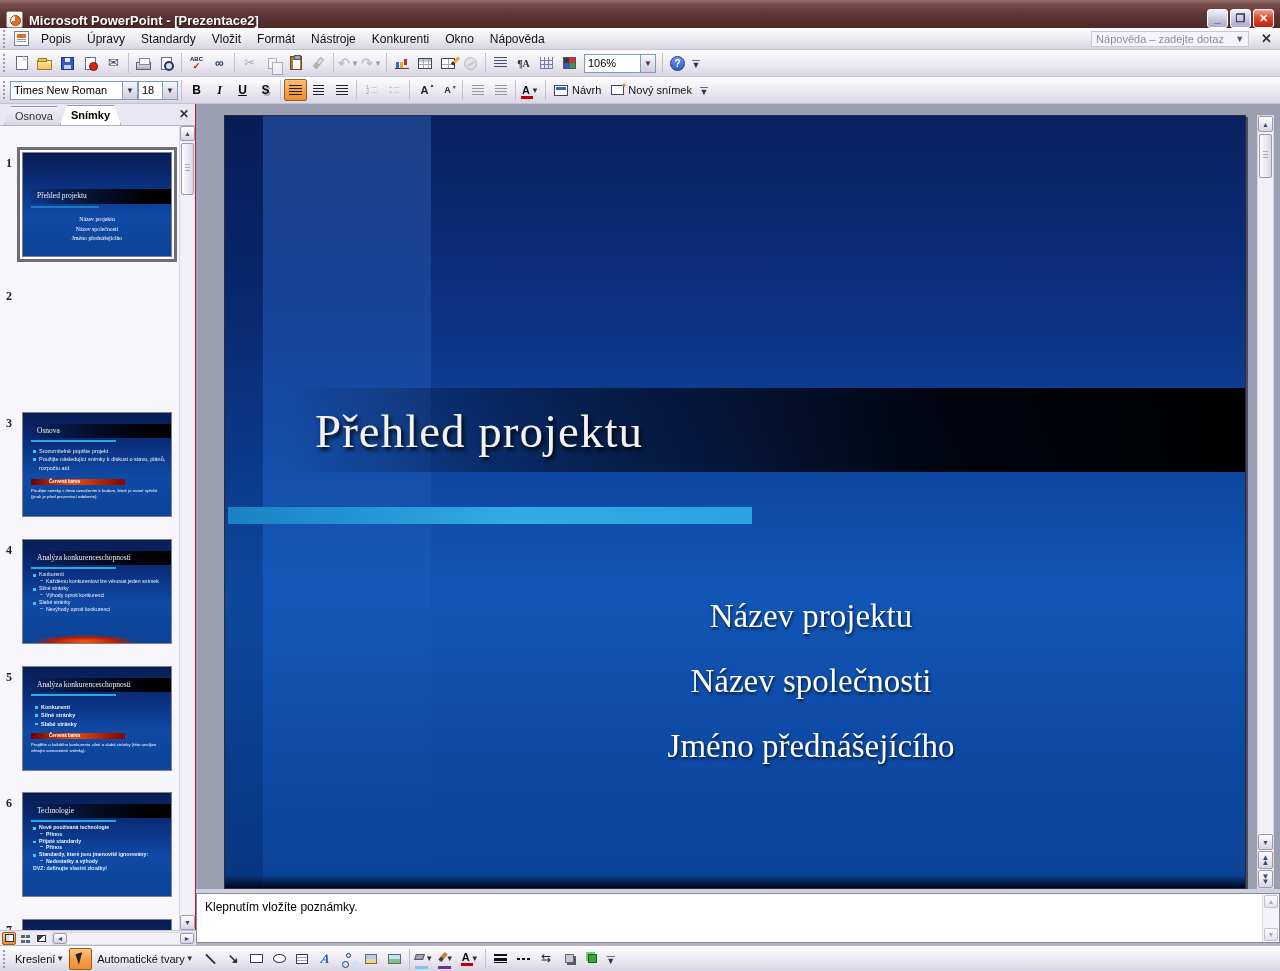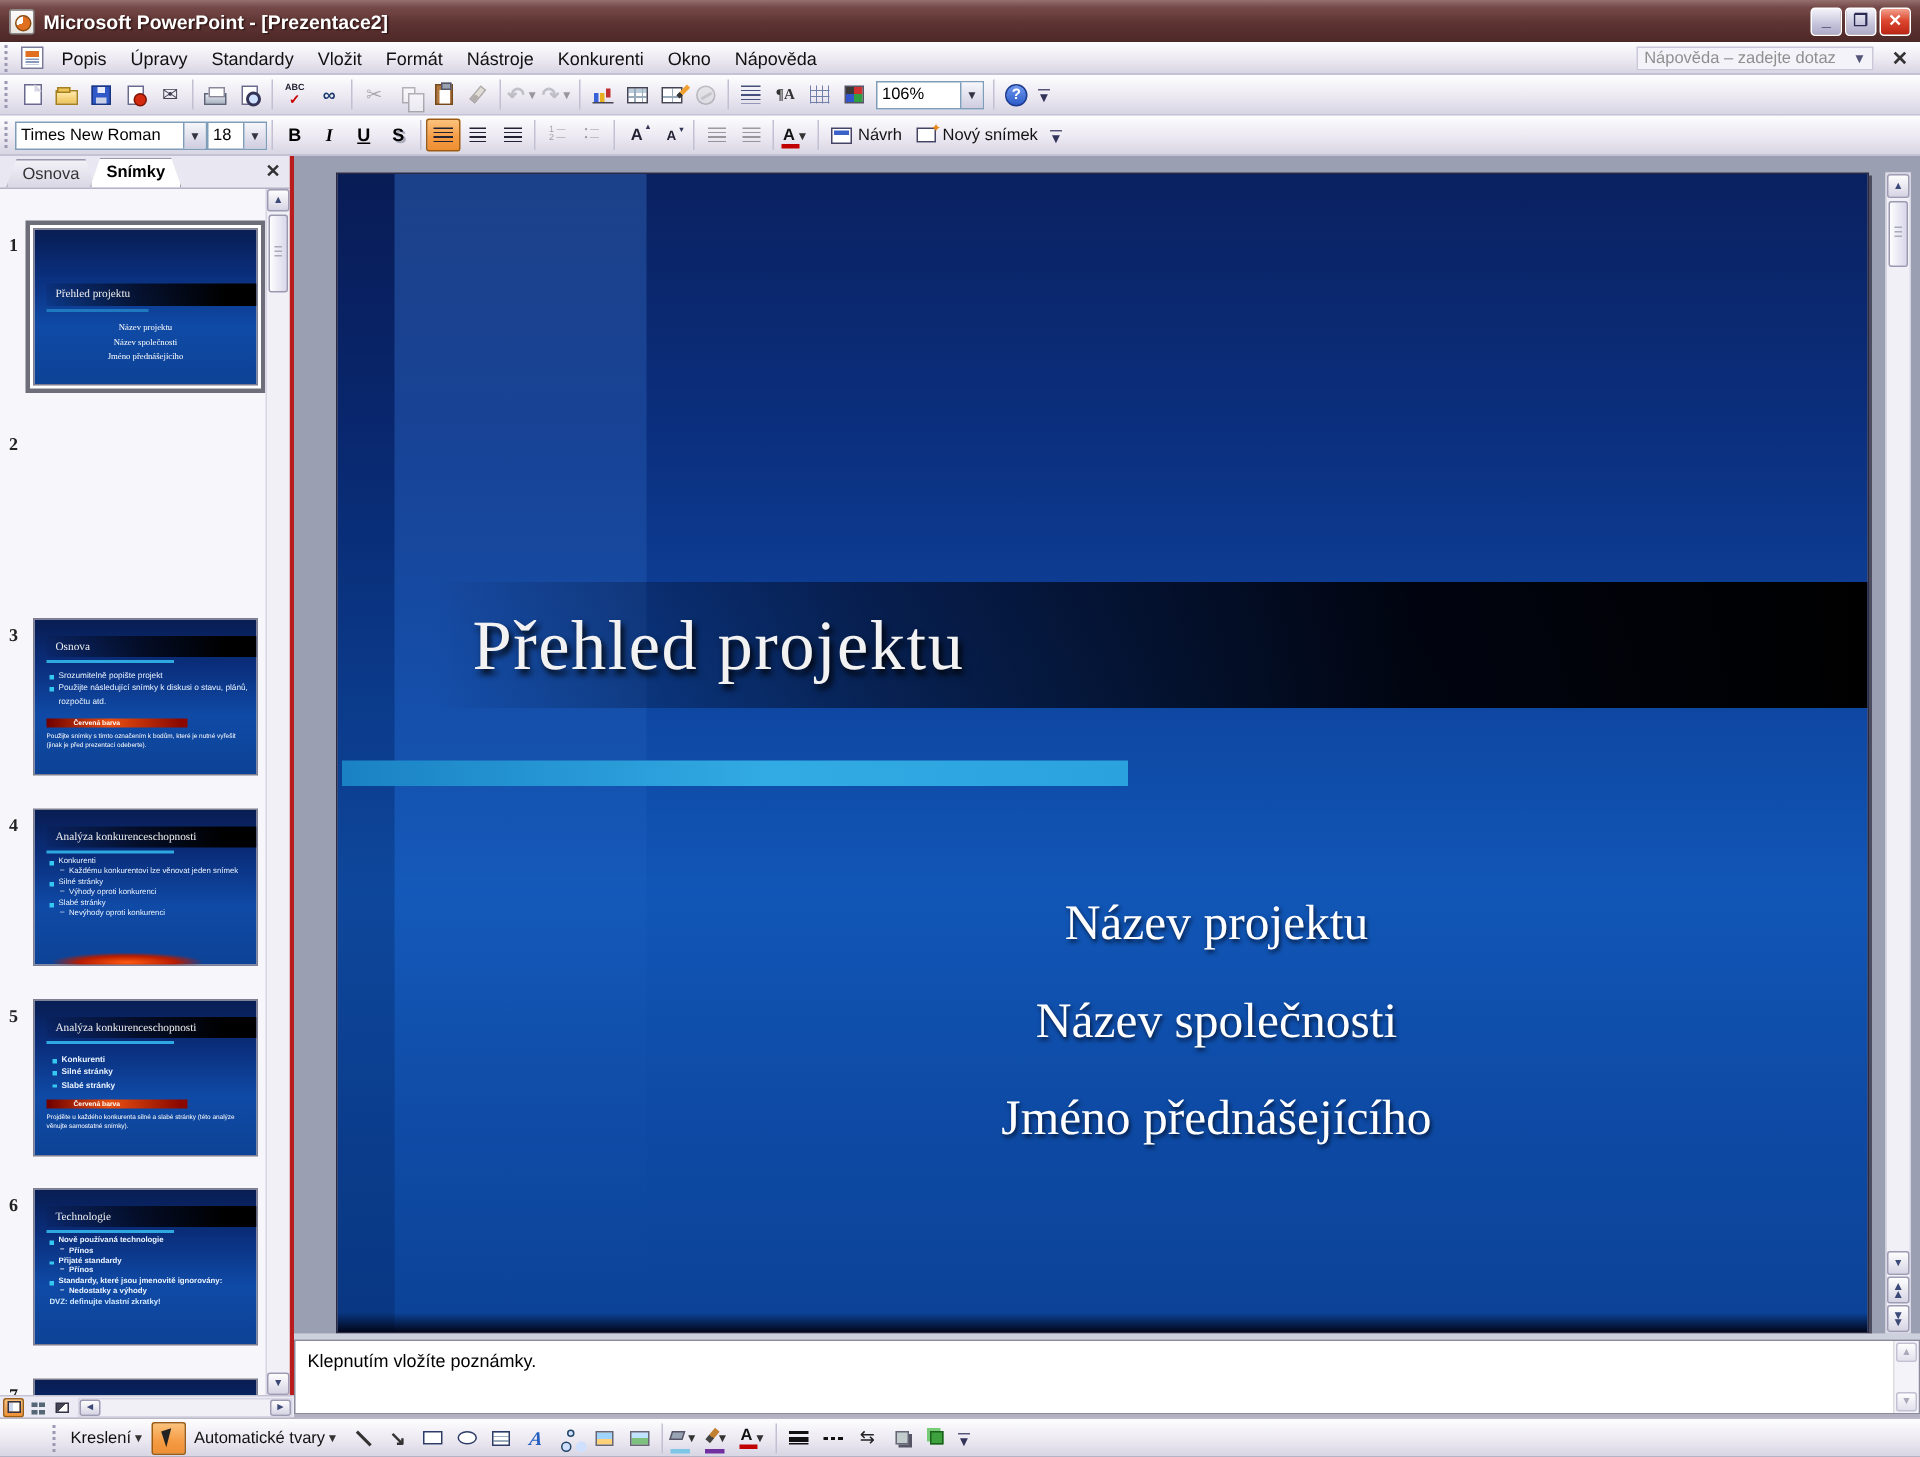--- a/index.html
+++ b/index.html
@@ -5,21 +5,21 @@
   * { box-sizing: border-box; }
   html,body { margin:0; padding:0; }
   body {
     width:1280px; height:971px; position:relative; overflow:hidden;
     font-family:"Liberation Sans", sans-serif; background:#b2b0c2;
     -webkit-font-smoothing:antialiased;
   }
   
   .titlebar{position:absolute;left:0;top:0;width:1280px;height:28px;
     background:linear-gradient(180deg,#96706e 0%,#744947 18%,#5e3433 55%,#4c2827 100%);
-    display:flex;align-items:center;padding:0 6px;color:#fff;}
+    display:flex;align-items:flex-end;padding:0 6px;color:#fff;}
   .app-icon{width:17px;height:17px;background:linear-gradient(180deg,#fdfdfd,#e8e4de);
     border:1px solid #8a8a8a;border-radius:2px;position:relative;margin-right:6px;}
   .app-icon::before{content:"";position:absolute;left:3px;top:3px;width:9px;height:9px;
     border-radius:50%;background:conic-gradient(#e07020 0 70%,#fff 70% 100%);border:1px solid #8a4a10;}
   .title-text{font-weight:bold;font-size:13px;text-shadow:1px 1px 1px #2a1212;flex:1;}
   .winbtn{width:21px;height:19px;margin-left:2px;border-radius:3px;border:1px solid #fff;
     background:linear-gradient(180deg,#f4f3fa,#c5c3da 60%,#aeabc8);
     color:#2a2a55;font-size:11px;line-height:17px;text-align:center;font-weight:bold;}
   .winbtn.close{background:linear-gradient(180deg,#f2a08c,#dd4830 45%,#bb2414);color:#fff;border-color:#fff;}
   
@@ -111,21 +111,21 @@
   .ic-shrink::after{content:"▼";position:absolute;right:-6px;top:-1px;font-size:5px;color:#335;}
   .ic-indent{width:12px;height:10px;background:repeating-linear-gradient(180deg,#334 0 1px,transparent 1px 3px);}
   .ic-fcol{font-size:11px;font-weight:bold;color:#111;line-height:10px;}
   .ic-fcol::after{content:"";position:absolute;left:-1px;bottom:-4px;width:12px;height:3px;background:#c00000;}
   .lbl-btn{display:flex;align-items:center;height:22px;padding:0 5px;font-size:11px;color:#111;white-space:nowrap;}
   .ic-design{width:14px;height:11px;background:#fff;border:1px solid #446;margin-right:4px;}
   .ic-design::before{content:"";position:absolute;left:1px;top:1px;right:1px;height:3px;background:#3a62c8;}
   .ic-newslide{width:13px;height:10px;background:#fff;border:1px solid #446;margin-right:4px;}
   .ic-newslide::after{content:"✦";position:absolute;right:-4px;top:-5px;color:#e8891a;font-size:8px;}
   
-  .panel{position:absolute;left:0;top:104px;width:196px;height:841px;background:#f7f6fa;border-right:3px solid #b91c1c;}
+  .panel{position:absolute;left:0;top:104px;width:196px;height:841px;background:#f7f6fa;border-right:1px solid #b91c1c;}
   .ptabs{position:absolute;left:0;top:0;width:100%;height:22px;background:#e9e7f1;border-bottom:1px solid #b4b2c4;display:flex;align-items:flex-end;padding-left:4px;}
   .tab{height:19px;padding:3px 10px 0;font-size:11px;color:#333;margin-right:-4px;
     background:linear-gradient(180deg,#f2f1f7,#d9d7e5);border:1px solid #9a98ac;border-bottom:none;
     clip-path:polygon(7px 0,calc(100% - 7px) 0,100% 100%,0 100%);}
   .tab.active{background:#fff;font-weight:bold;color:#000;z-index:2;height:20px;}
   .ptab-close{position:absolute;right:6px;top:3px;font-size:12px;font-weight:bold;color:#333;}
   .thumbs{position:absolute;left:0;top:22px;right:16px;bottom:15px;background:#f7f6fa;overflow:hidden;}
   .snum{position:absolute;left:6px;font-size:12px;font-weight:bold;color:#222;font-family:"Liberation Serif",serif;}
   .mini{position:absolute;left:22px;width:150px;height:105px;border:1px solid #7e7e90;overflow:hidden;
     background:linear-gradient(180deg,#081d52 0%,#0a2d7a 28%,#0f4aa6 62%,#0d4396 100%);}
@@ -190,21 +190,21 @@
   
   .nsplit{position:absolute;left:196px;top:889px;width:1084px;height:4px;background:#cdd0dd;}
   .notes{position:absolute;left:196px;top:893px;width:1084px;height:50px;background:#fff;border:1px solid #8a8a9c;}
   .notes-text{position:absolute;left:8px;top:6px;font-size:12px;color:#000;}
   .nscroll{position:absolute;right:0;top:0;width:17px;height:100%;background:#f4f3f9;border-left:1px solid #ddd;}
   .nbtn{position:absolute;left:1px;width:14px;height:13px;background:linear-gradient(180deg,#fefefe,#e2e0ec);
     border:1px solid #c2c0d2;border-radius:2px;color:#aab;font-size:7px;text-align:center;line-height:12px;}
   
   .drawbar{position:absolute;left:0;top:945px;width:1280px;height:26px;
     background:linear-gradient(180deg,#fdfdfe 0%,#ece9f2 55%,#d8d5e4 100%);
-    border-top:1px solid #b9b7c8;display:flex;align-items:center;font-size:11px;padding-left:32px;}
+    border-top:1px solid #b9b7c8;display:flex;align-items:center;font-size:11px;}
   .d-pointer{width:0;height:0;border-top:11px solid #222;border-right:7px solid transparent;transform:rotate(-18deg);}
   .d-line{width:13px;height:2px;background:#333;transform:rotate(45deg);}
   .d-arrowg{font-size:13px;font-weight:bold;color:#333;line-height:14px;}
   .d-rect{width:13px;height:9px;border:1.5px solid #2c3c66;background:#fff;}
   .d-oval{width:13px;height:9px;border:1.5px solid #2c3c66;border-radius:50%;background:#fff;}
   .d-tbox{width:12px;height:10px;border:1px solid #2c3c66;background:#fff;
     background-image:repeating-linear-gradient(180deg,transparent 0 2px,#9ab 2px 3px);}
   .d-wa{font-family:"Liberation Serif",serif;font-weight:bold;font-style:italic;font-size:13px;color:#2560c0;transform:skewX(-8deg);}
   .d-diag{width:5px;height:5px;border:1px solid #246;border-radius:50%;background:#cfe0ff;margin-top:-6px;}
   .d-diag::after{content:"";position:absolute;left:-5px;top:7px;width:5px;height:5px;border:1px solid #246;border-radius:50%;background:#cfe0ff;box-shadow:10px 0 0 #cfe0ff,10px 0 0 0 #cfe0ff;}

